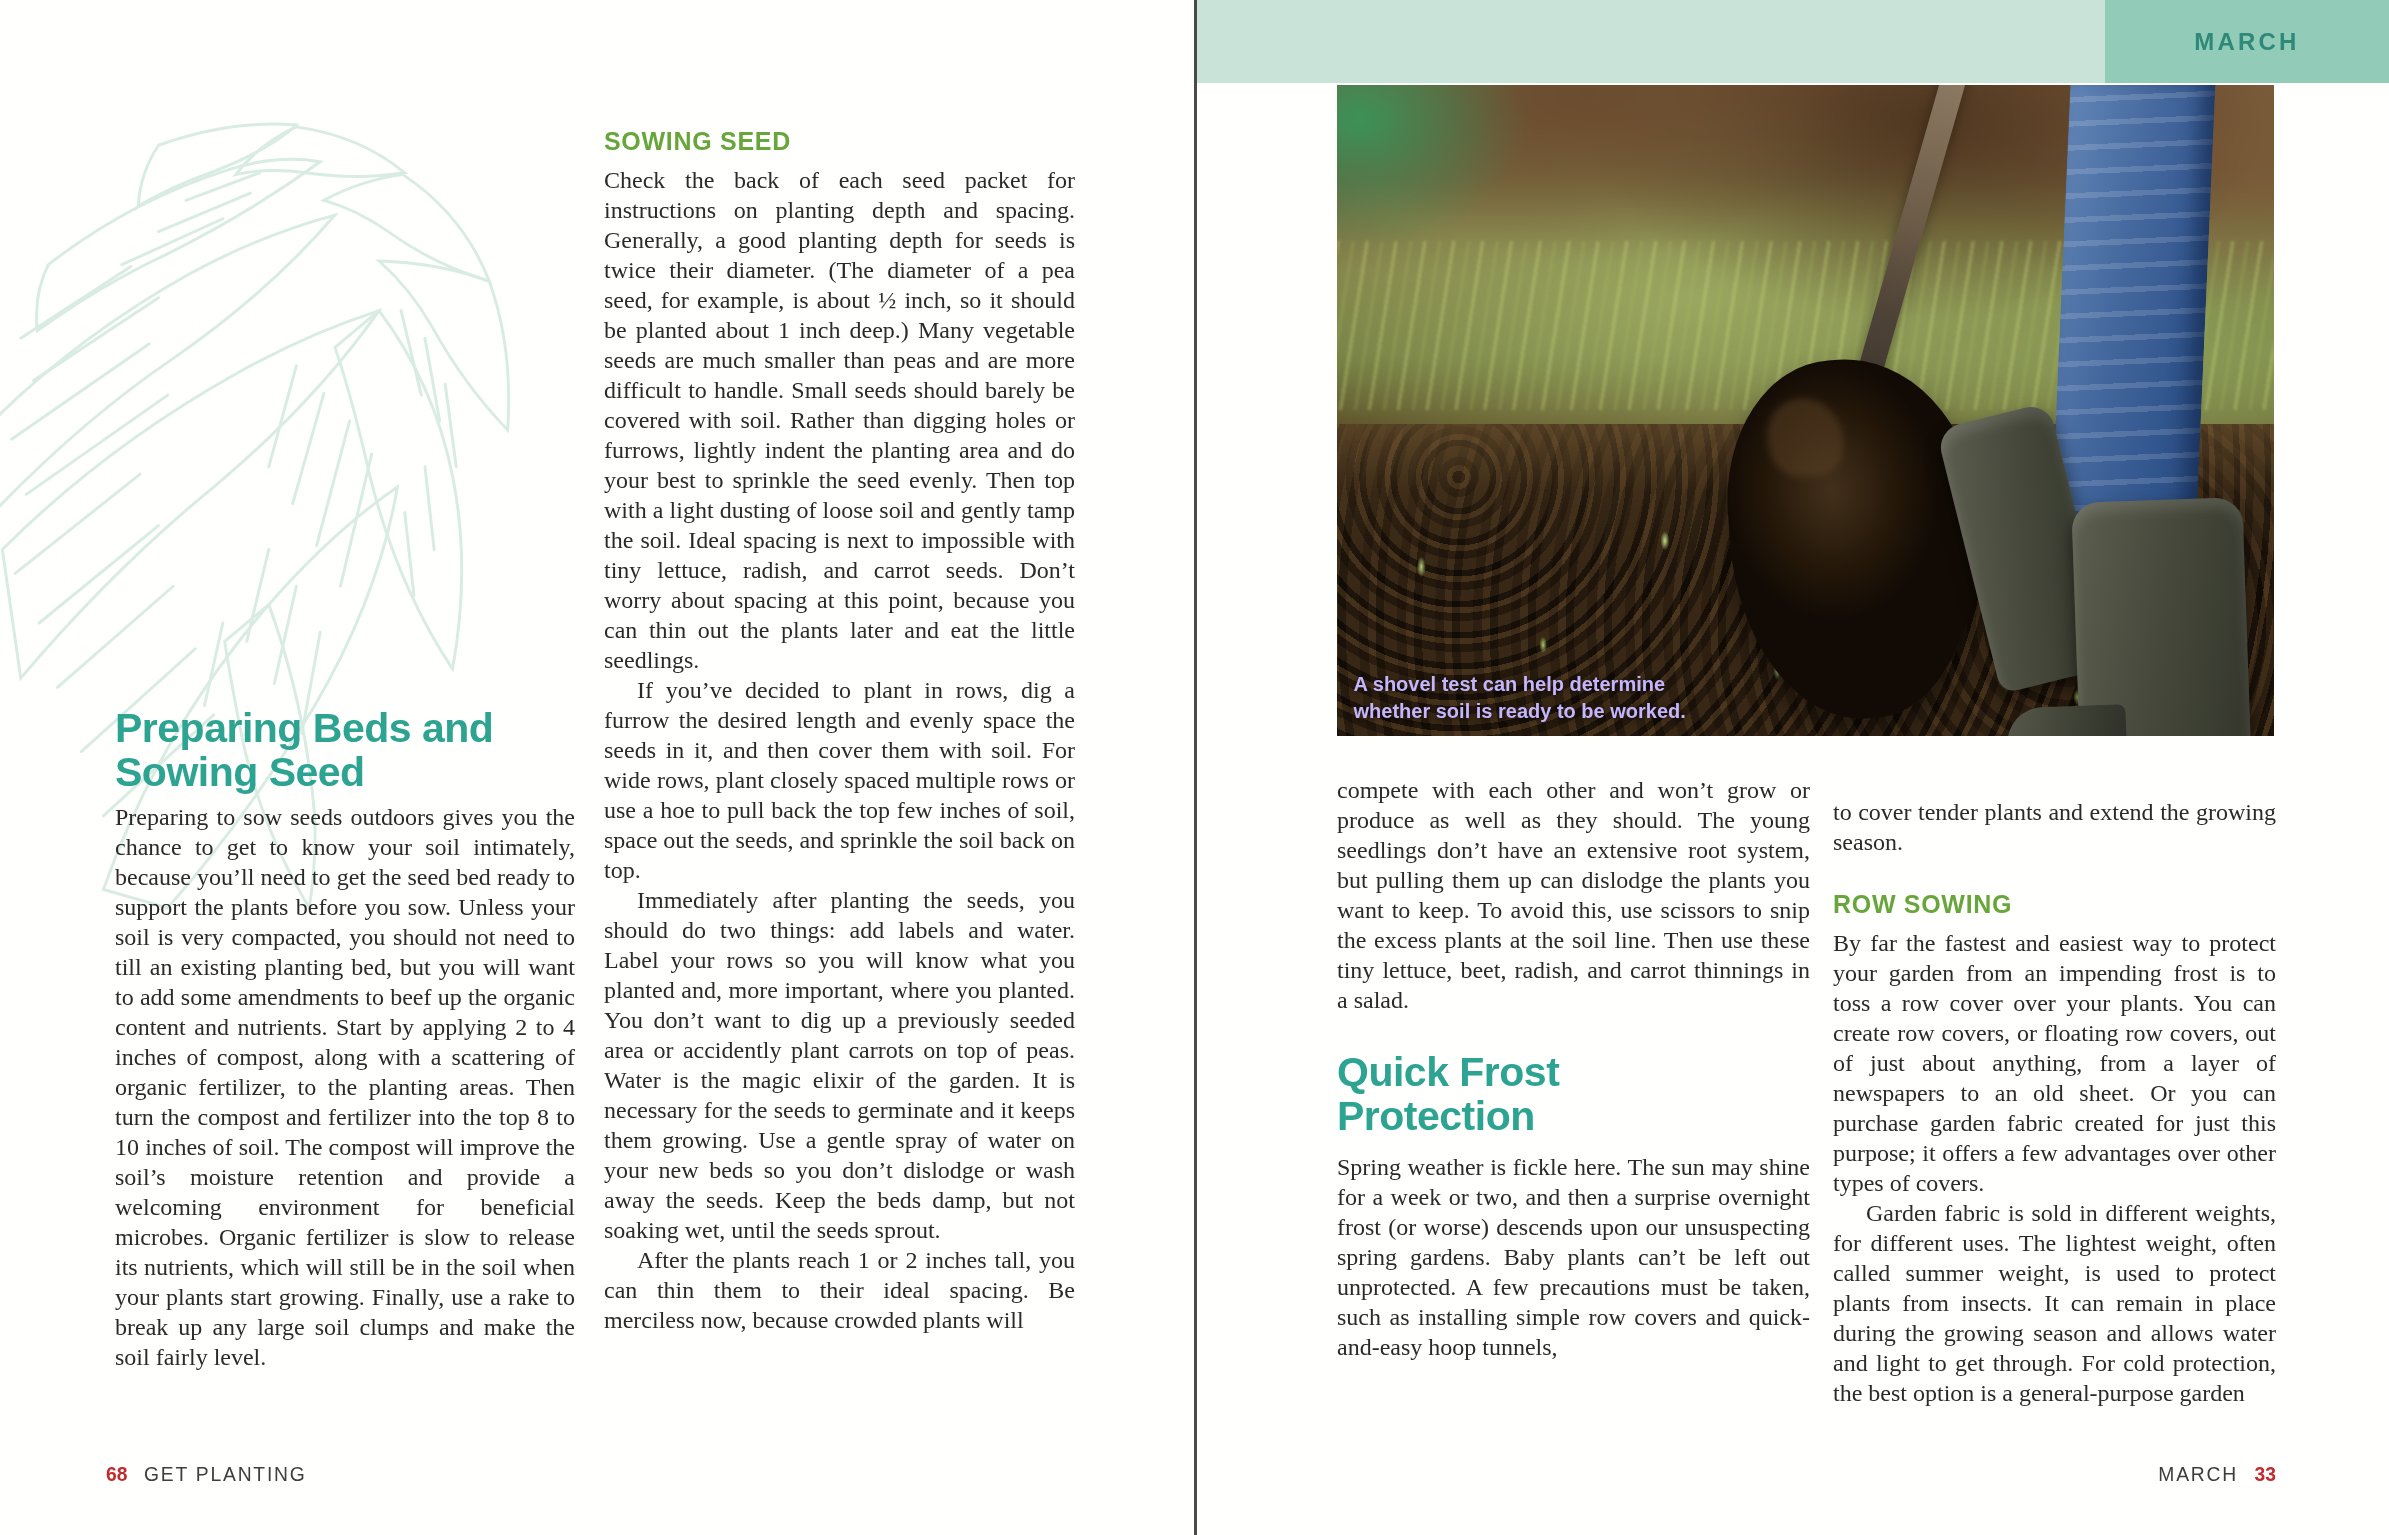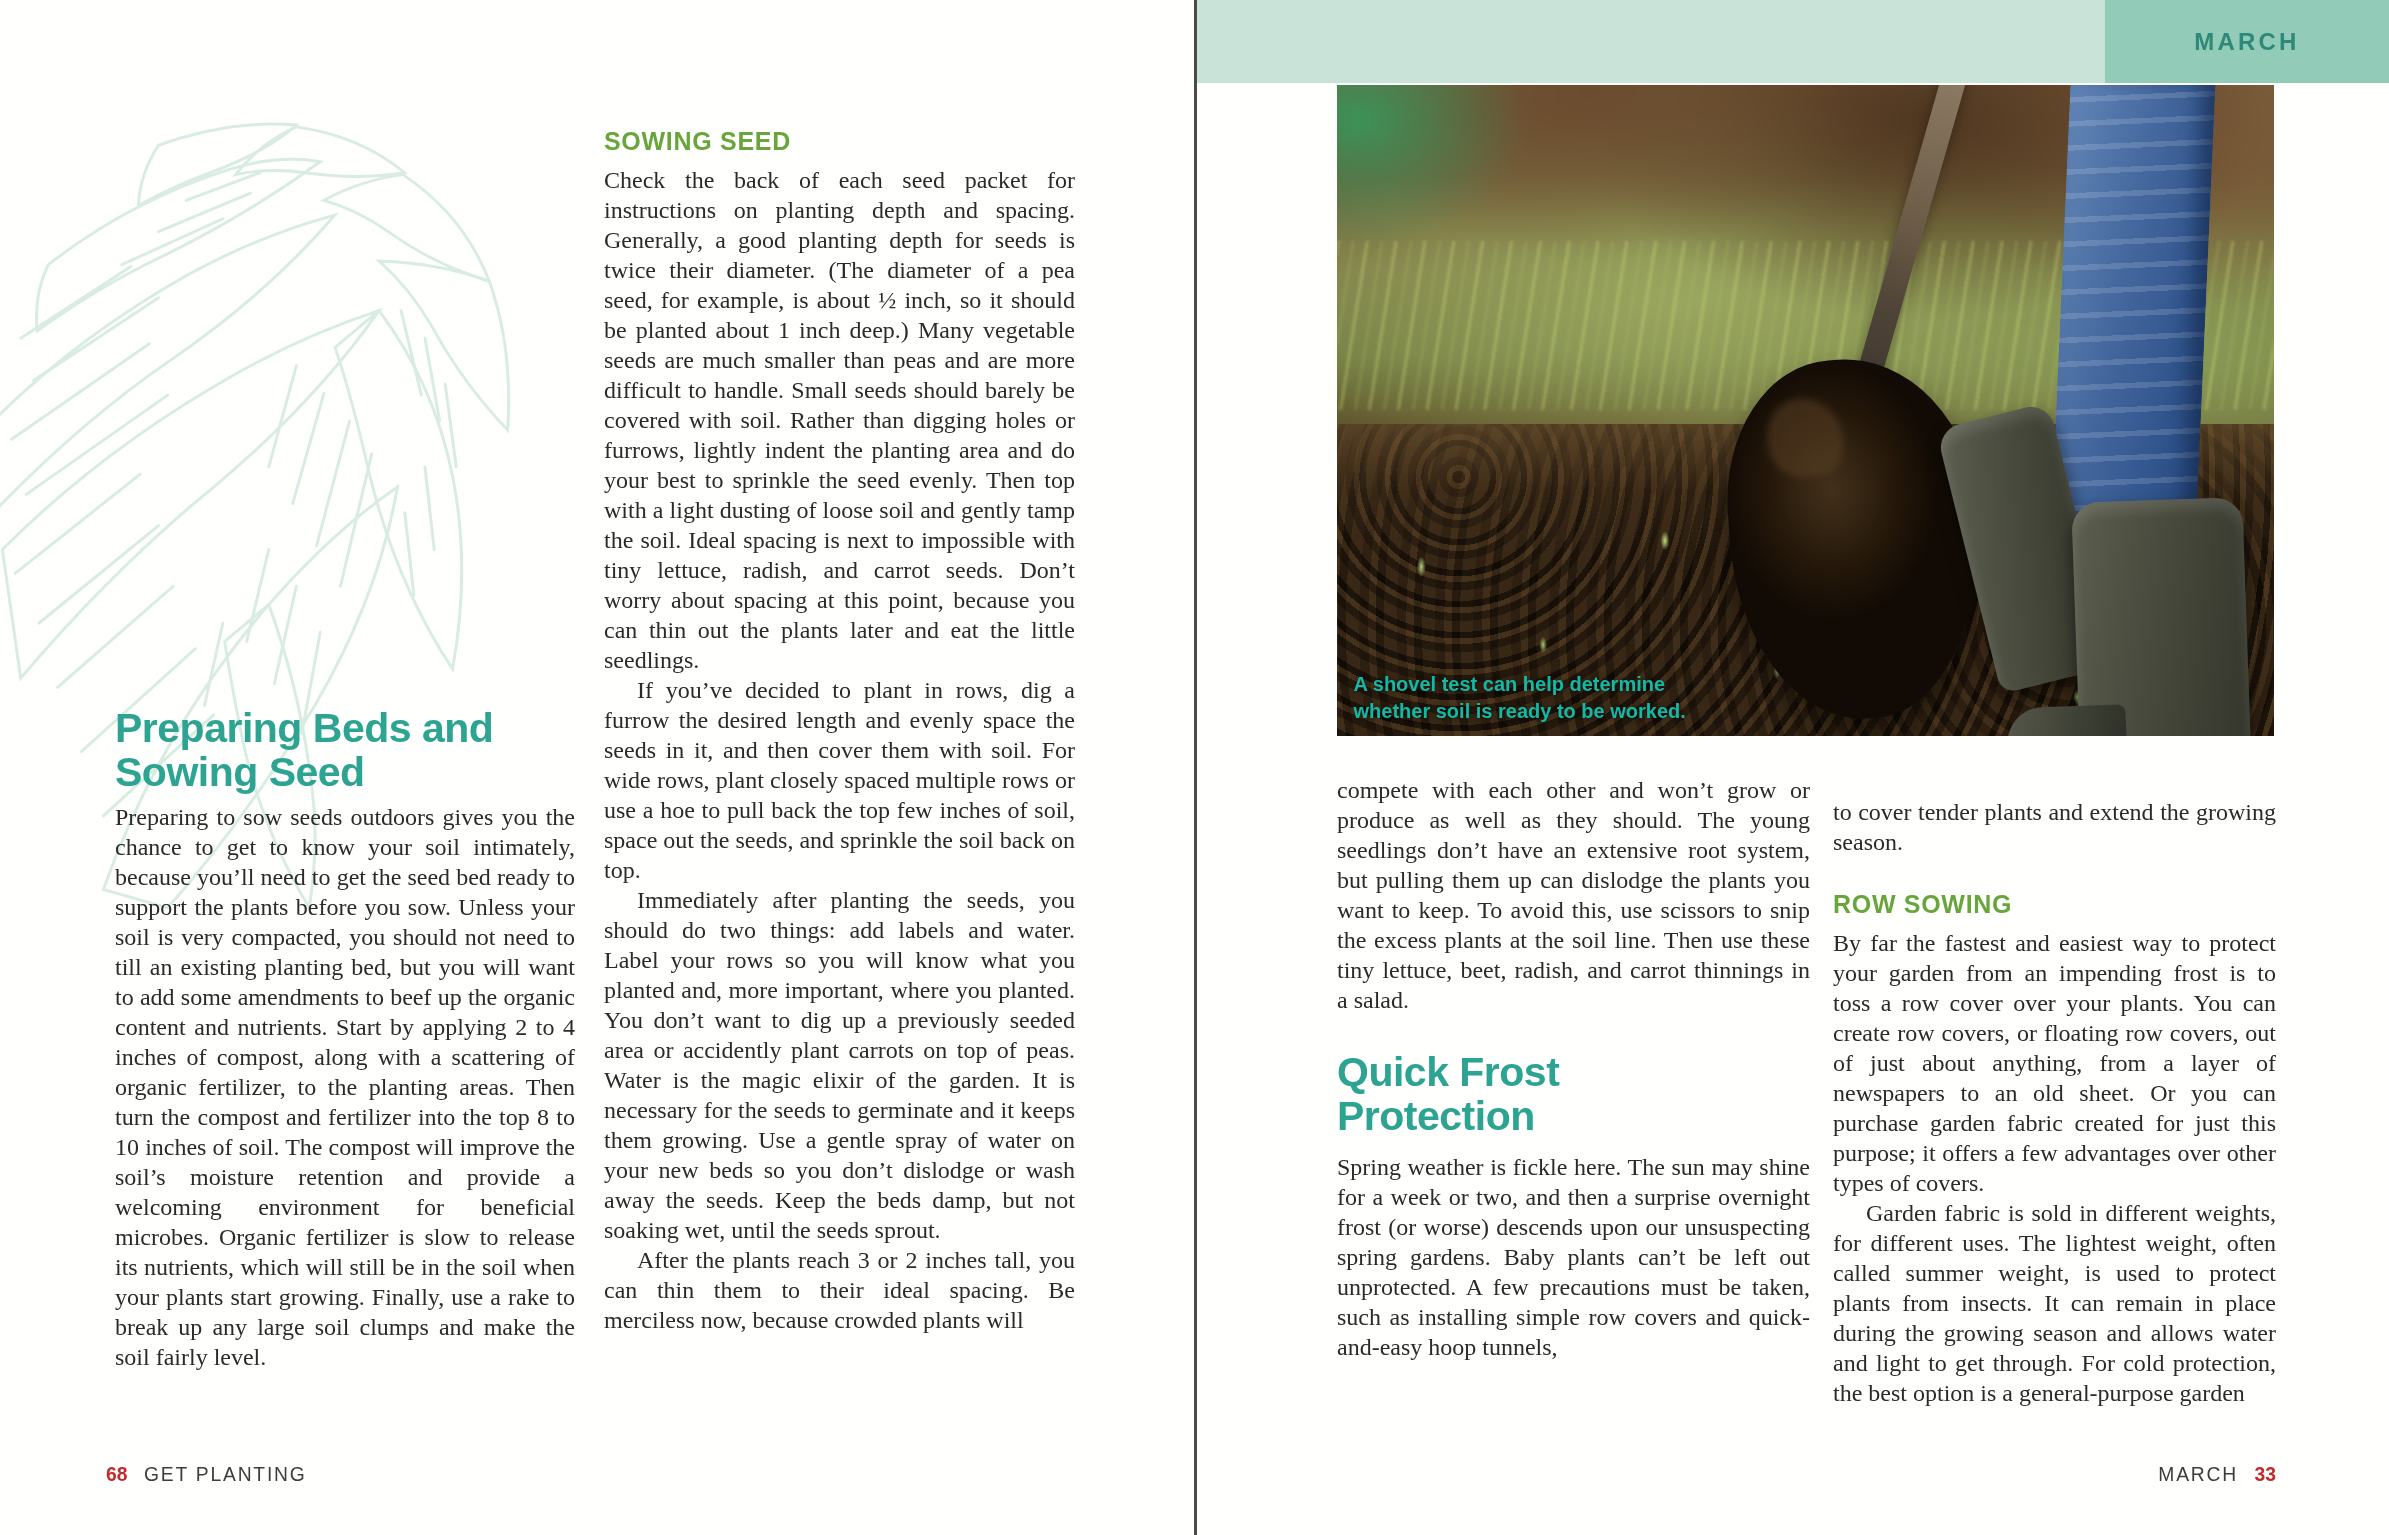--- a/index.html
+++ b/index.html
@@ -85,21 +85,21 @@
     box-shadow:inset -13px 0 20px rgba(10,25,55,.5);}
   .ph-boot{background:linear-gradient(100deg,#5d6050 0%,#474a3c 45%,#33352b 100%);
     box-shadow:inset 0 9.2px 13px rgba(255,255,255,.12), 0 9.2px 16.5px rgba(0,0,0,.5);}
   .ph-boot-a{position:absolute;left:630px;top:327px;width:116px;height:272px;
     border-radius:24px 24px 13px 16.5px;transform:rotate(-14deg);}
   .ph-boot-b{position:absolute;left:739px;top:415px;width:171px;height:276px;
     border-radius:27.6px 27.6px 14.7px 14.7px;transform:rotate(-2deg);}
   .ph-boot-b::after{content:"";position:absolute;left:-72px;bottom:5.5px;width:119px;height:68px;
     border-radius:40px 9.2px 7.4px 37px;
     background:linear-gradient(100deg,#55584a 0%,#3c3f33 60%,#2e3028 100%);}
-  .ph-caption{position:absolute;left:16.5px;bottom:11px;width:340px;color:#14b8a6;
+  .ph-caption{position:absolute;left:16.5px;bottom:11px;width:340px;color:#c4b5fd;
     font-family:"Liberation Sans","DejaVu Sans",sans-serif;font-weight:bold;
     font-size:20px;line-height:27px;text-align:left;text-shadow:0 0.9px 6.4px rgba(0,0,0,.65);}
 </style>
 </head>
 <body>
 
 <div id="canvas">
 
   <svg class="artwork" viewBox="0 0 570 960" fill="none" stroke="#d8ece2" stroke-width="3.2" stroke-linecap="round">
     <path d="M180 120 Q260 92 330 98 Q300 126 236 150 Q196 164 158 186 Q160 150 180 120 Z"></path>
@@ -121,21 +121,21 @@
   <div class="col lp-col1">
     <div class="teal-head">Preparing Beds and Sowing Seed</div>
     <p class="serif para intro">Preparing to sow seeds outdoors gives you the chance to get to know your soil intimately, because you’ll need to get the seed bed ready to support the plants before you sow. Unless your soil is very compacted, you should not need to till an existing planting bed, but you will want to add some amendments to beef up the organic content and nutrients. Start by applying 2 to 4 inches of compost, along with a scattering of organic fertilizer, to the planting areas. Then turn the compost and fertilizer into the top 8 to 10 inches of soil. The compost will improve the soil’s moisture retention and provide a welcoming environment for beneficial microbes. Organic fertilizer is slow to release its nutrients, which will still be in the soil when your plants start growing. Finally, use a rake to break up any large soil clumps and make the soil fairly level.</p>
   </div>
 
   <div class="col lp-col2">
     <div class="green-sub">SOWING SEED</div>
     <p class="serif para">Check the back of each seed packet for instructions on planting depth and spacing. Generally, a good planting depth for seeds is twice their diameter. (The diameter of a pea seed, for example, is about ½ inch, so it should be planted about 1 inch deep.) Many vegetable seeds are much smaller than peas and are more difficult to handle. Small seeds should barely be covered with soil. Rather than digging holes or furrows, lightly indent the planting area and do your best to sprinkle the seed evenly. Then top with a light dusting of loose soil and gently tamp the soil. Ideal spacing is next to impossible with tiny lettuce, radish, and carrot seeds. Don’t worry about spacing at this point, because you can thin out the plants later and eat the little seedlings.</p>
     <p class="serif para">If you’ve decided to plant in rows, dig a furrow the desired length and evenly space the seeds in it, and then cover them with soil. For wide rows, plant closely spaced multiple rows or use a hoe to pull back the top few inches of soil, space out the seeds, and sprinkle the soil back on top.</p>
     <p class="serif para">Immediately after planting the seeds, you should do two things: add labels and water. Label your rows so you will know what you planted and, more important, where you planted. You don’t want to dig up a previously seeded area or accidently plant carrots on top of peas. Water is the magic elixir of the garden. It is necessary for the seeds to germinate and it keeps them growing. Use a gentle spray of water on your new beds so you don’t dislodge or wash away the seeds. Keep the beds damp, but not soaking wet, until the seeds sprout.</p>
-    <p class="serif para">After the plants reach 3 or 2 inches tall, you can thin them to their ideal spacing. Be merciless now, because crowded plants will</p>
+    <p class="serif para">After the plants reach 1 or 2 inches tall, you can thin them to their ideal spacing. Be merciless now, because crowded plants will</p>
   </div>
 
   <div class="footer footer-left">
     <span class="pn">68</span><span class="gap"></span><span>GET PLANTING</span>
   </div>
 
   <div class="gutter"></div>
 
   <div class="band"></div>
   <div class="march-box">

